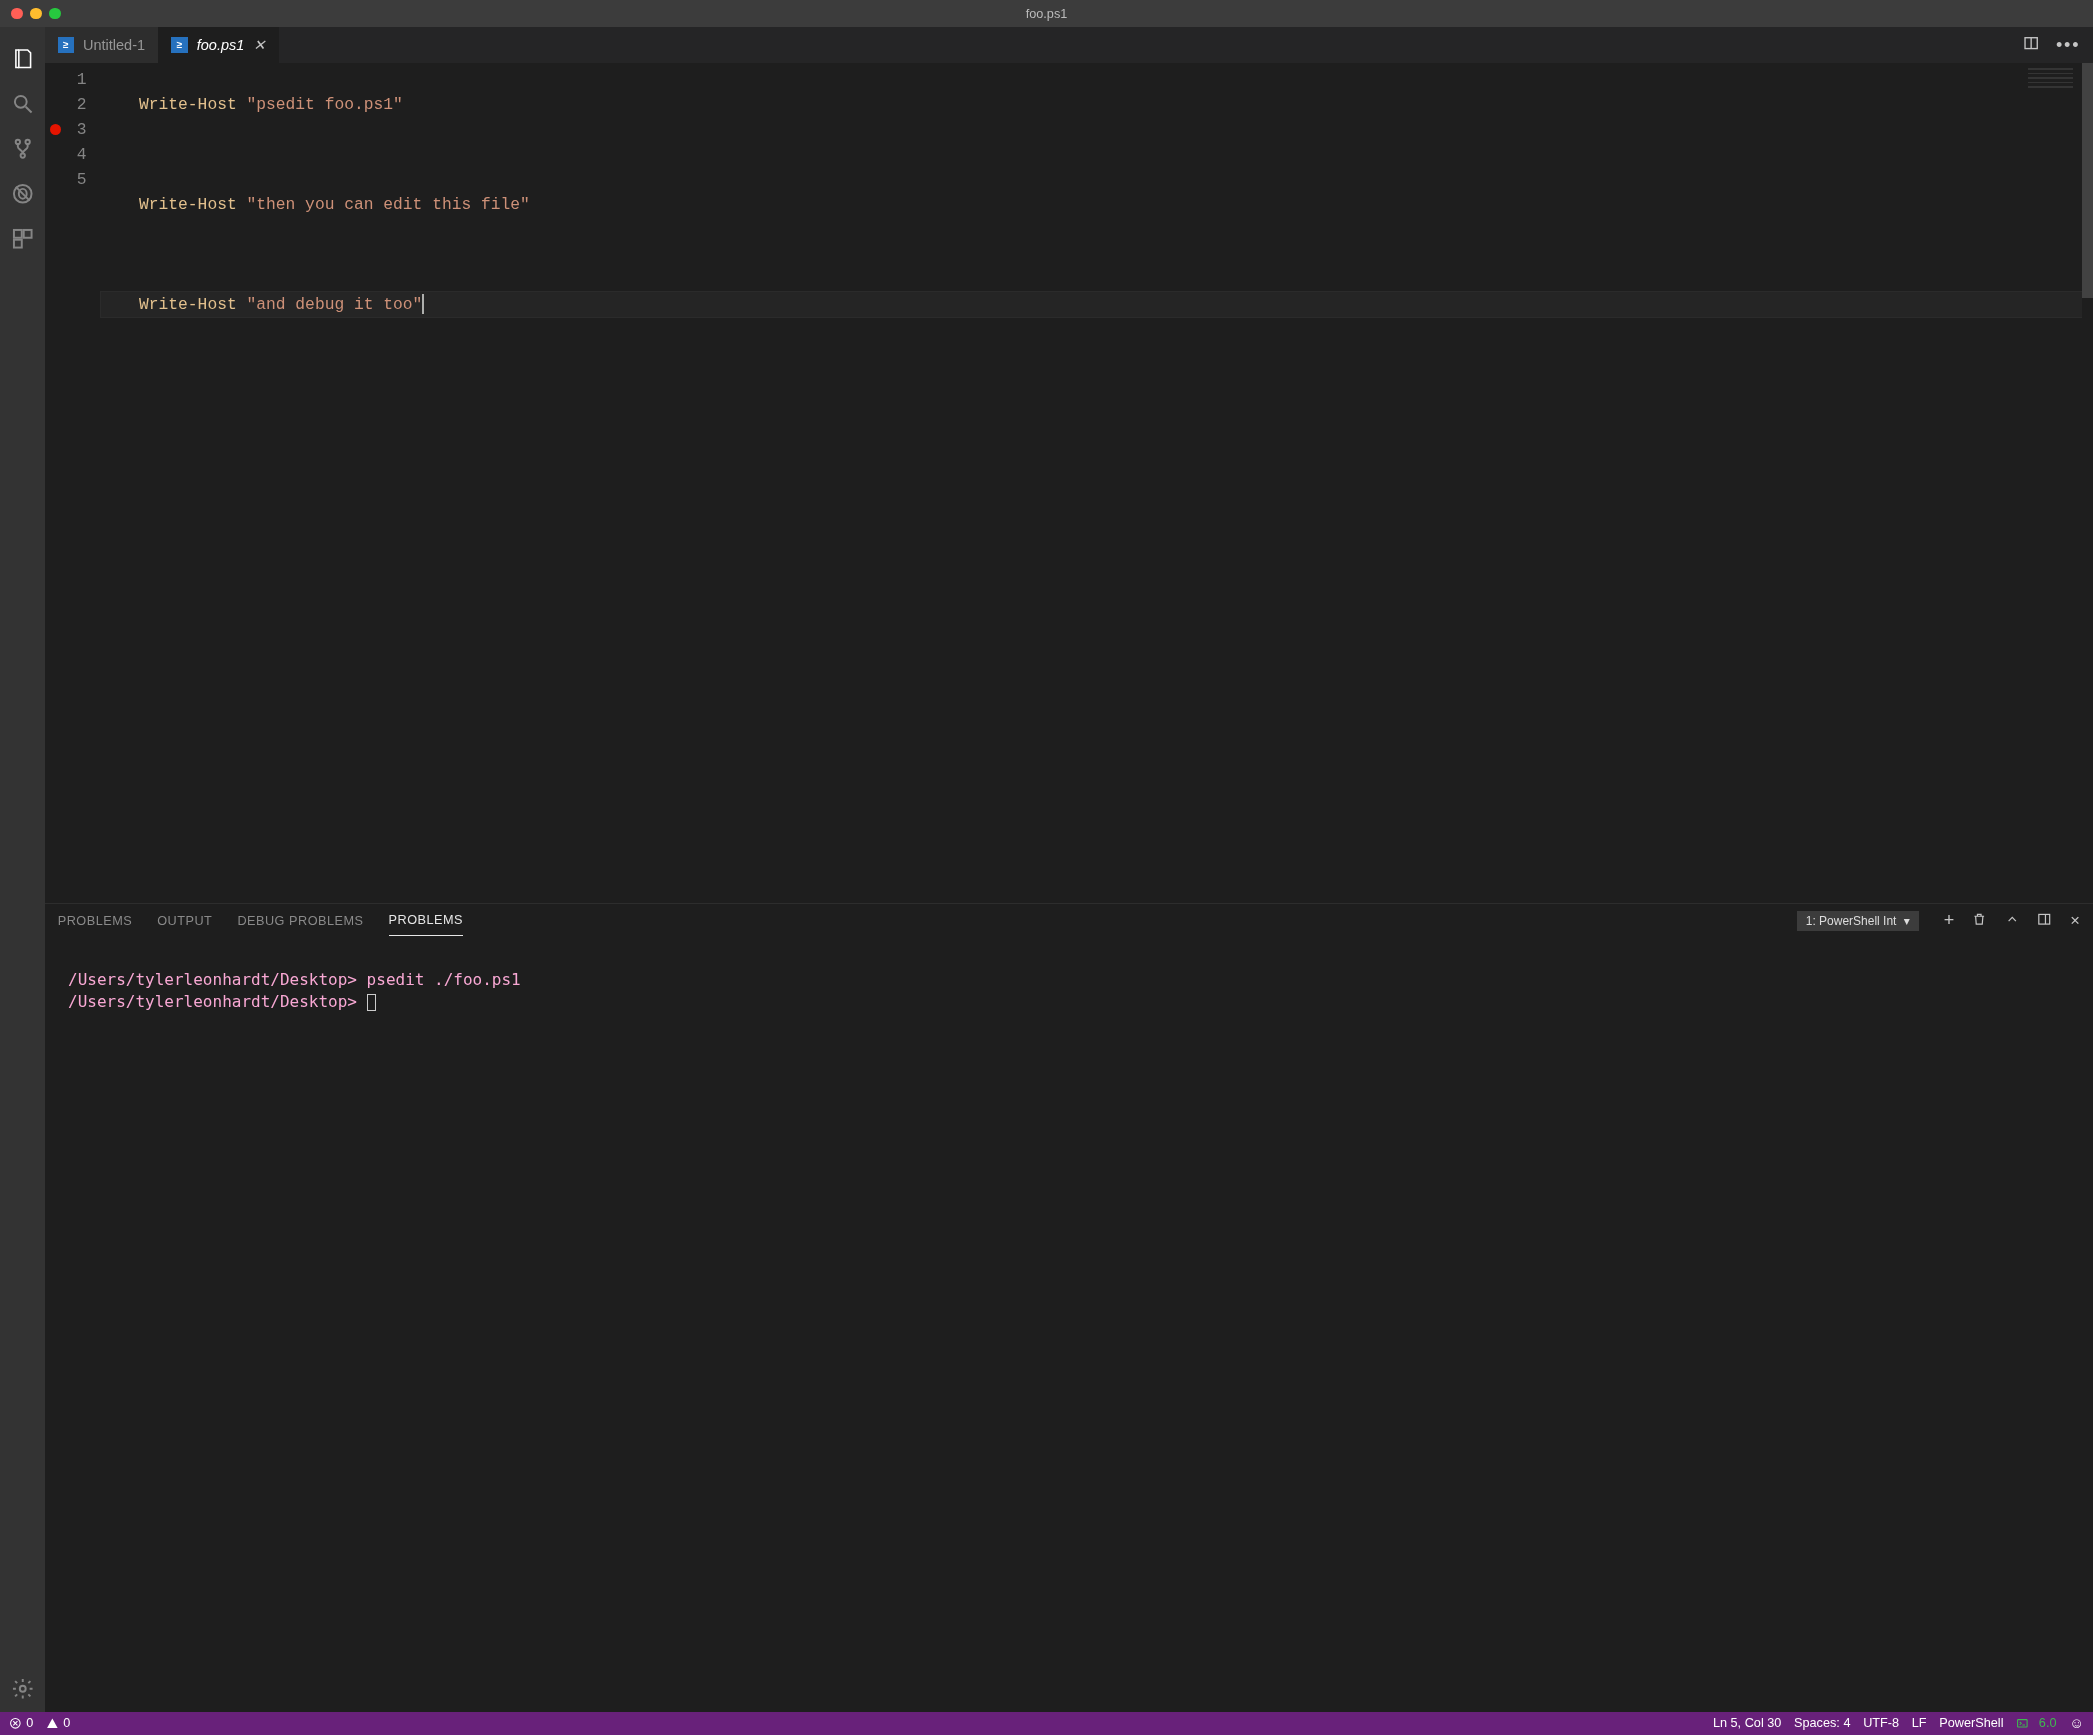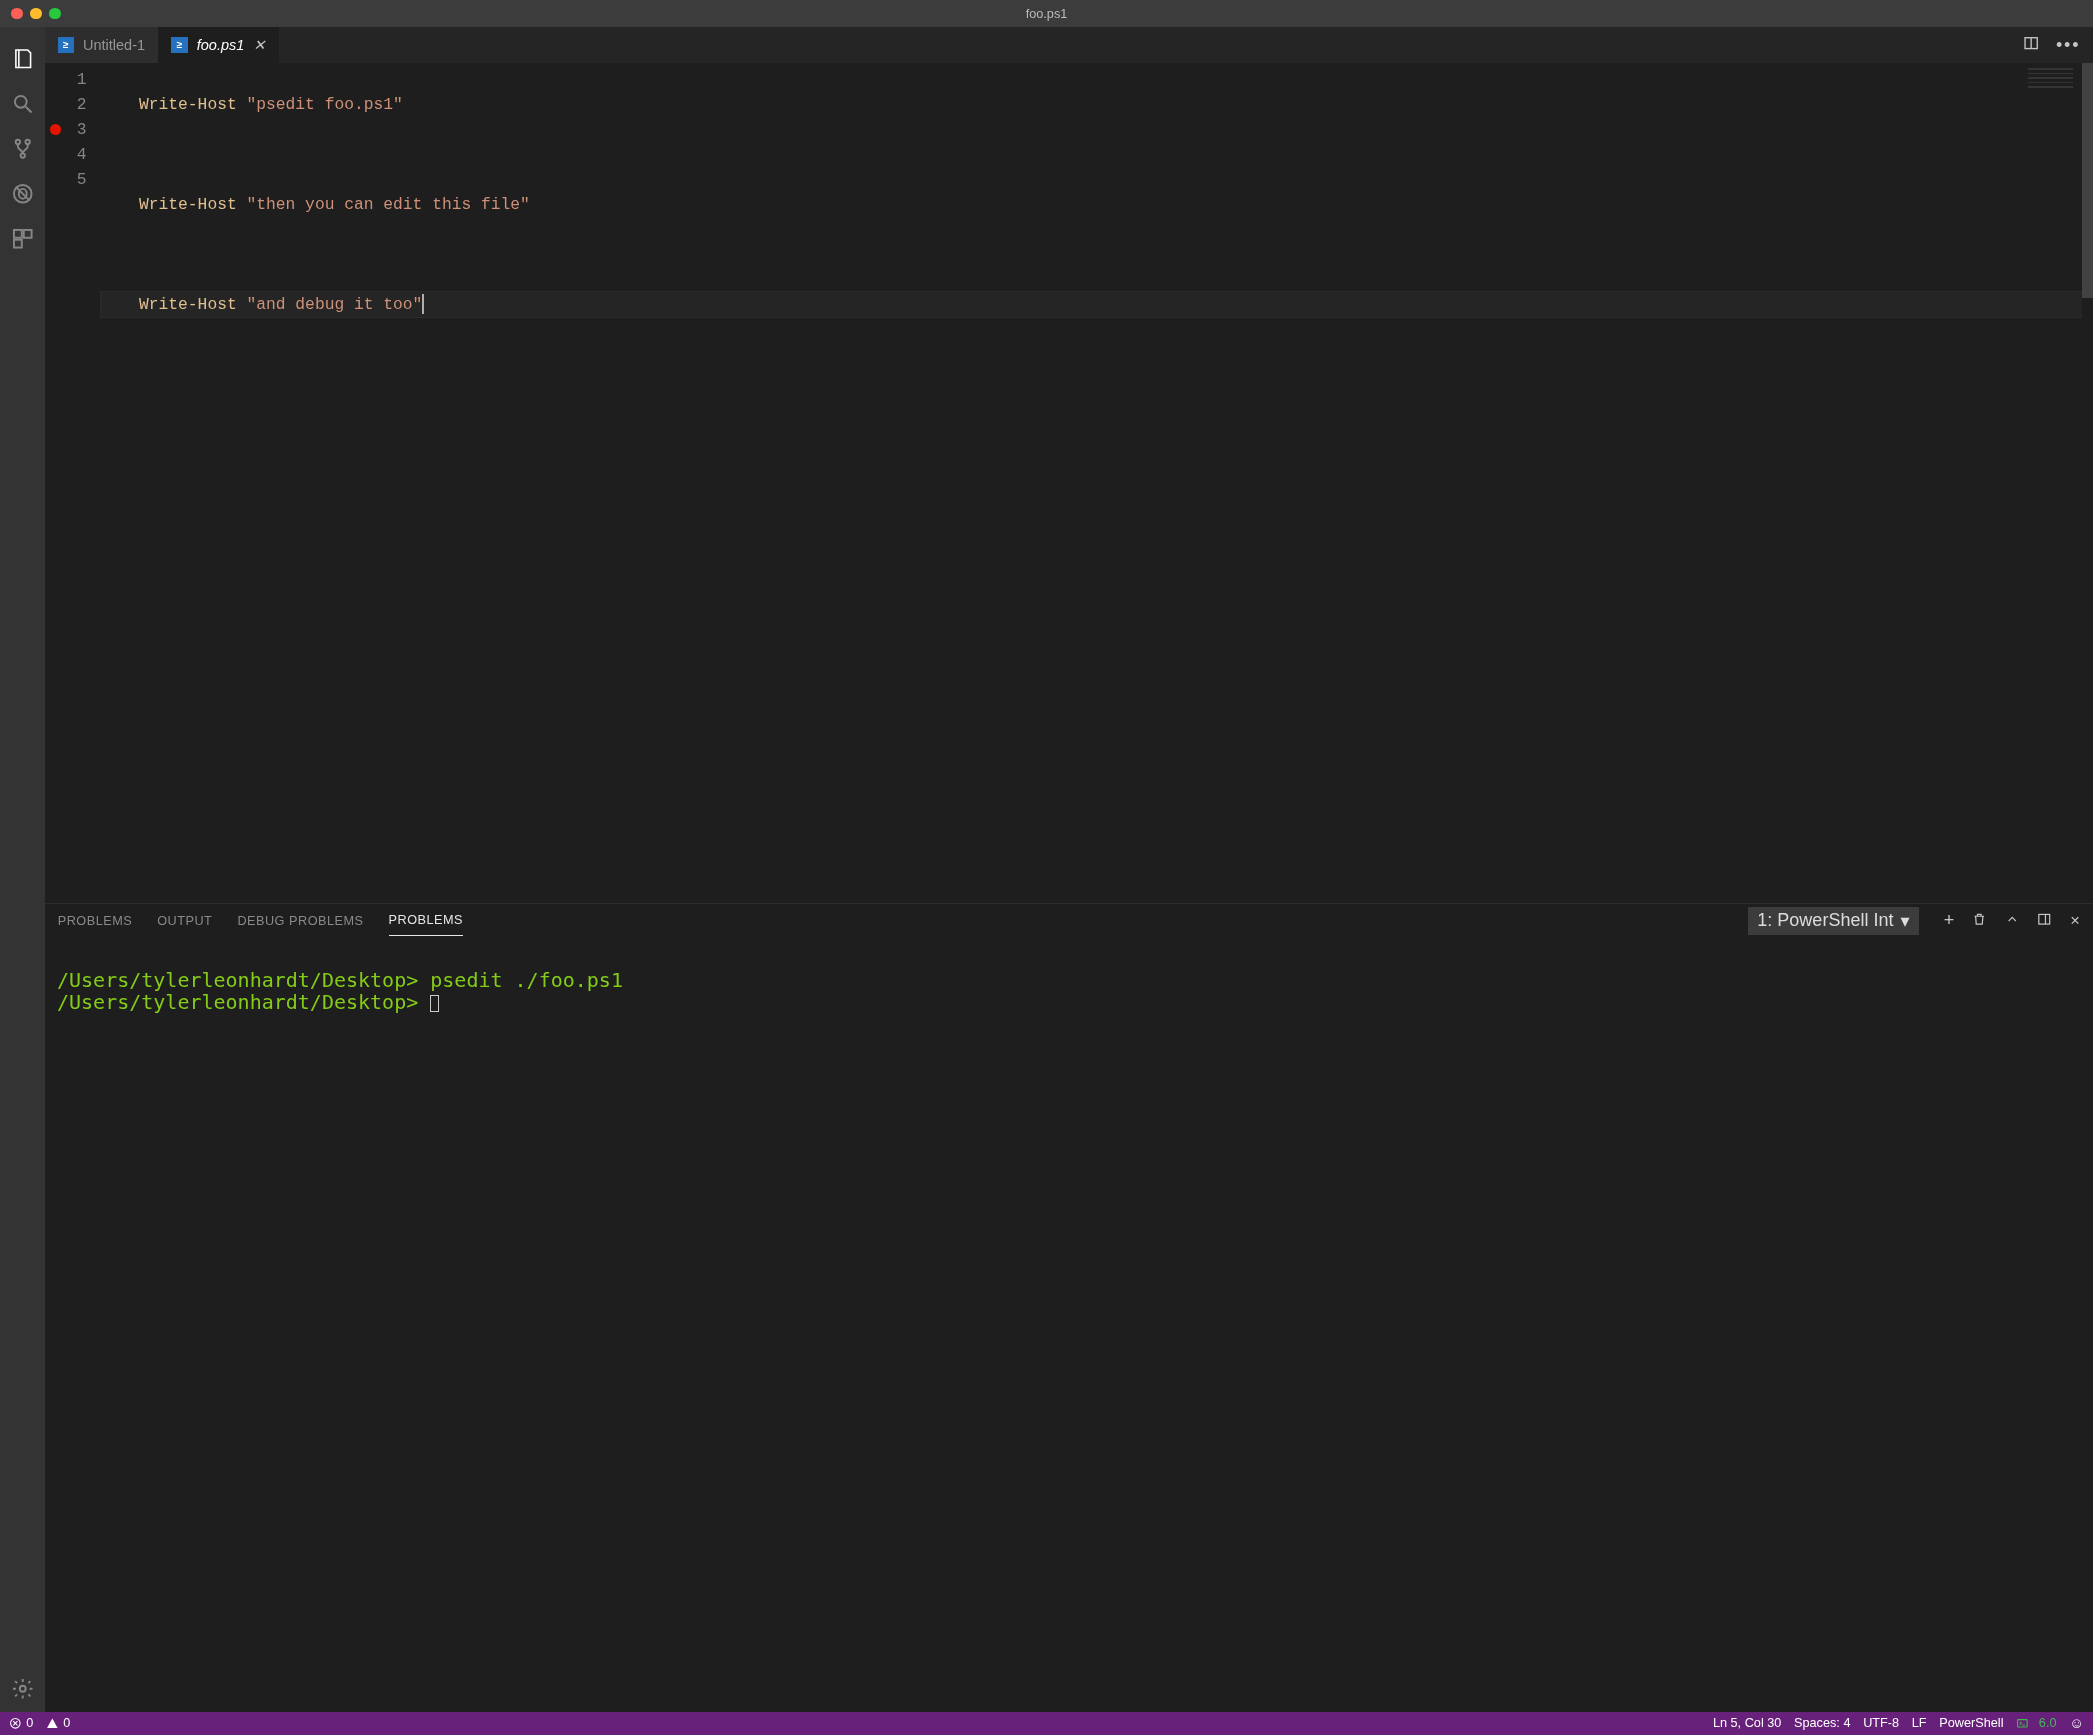--- a/index.html
+++ b/index.html
@@ -178,32 +178,32 @@
     padding: 0 12.7px;
     gap: 25px;
     font-size: 12.7px;
     color: #8a8a8a;
   }
   .panel-tab { cursor: pointer; padding: 7.2px 0; letter-spacing: 0.5px; }
   .panel-tab.active { color: #e7e7e7; border-bottom: 0.9px solid #e7e7e7; }
   .panel-tabs .spacer { flex: 1; }
   .term-select {
     background: #3c3c3c; color: #ddd; padding: 2.7px 9px;
-    font-size: 18px; display: flex; align-items: center; gap: 7.2px;
+    font-size: 12px; display: flex; align-items: center; gap: 7.2px;
   }
   .panel-actions { display: flex; gap: 18px; align-items: center; color: #c5c5c5; }
   .panel-actions span, .panel-actions svg { cursor: pointer; }
   .panel-actions svg { width:14.5px; height:14.5px; }
   .terminal-body {
     flex: 1;
     font-family: Menlo, Consolas, monospace;
-    font-size: 20px;
+    font-size: 16px;
     line-height: 22px;
-    padding: 9px 12px;
-    color: #84cc16;
+    padding: 9px 23px;
+    color: #f9a8d4;
     white-space: pre;
     overflow: hidden;
   }
   .term-cursor {
     display: inline-block; width: 9px; height: 16.3px;
     border: 0.9px solid #cccccc; vertical-align: middle;
   }
   
   .statusbar {
     height: 23.5px;

